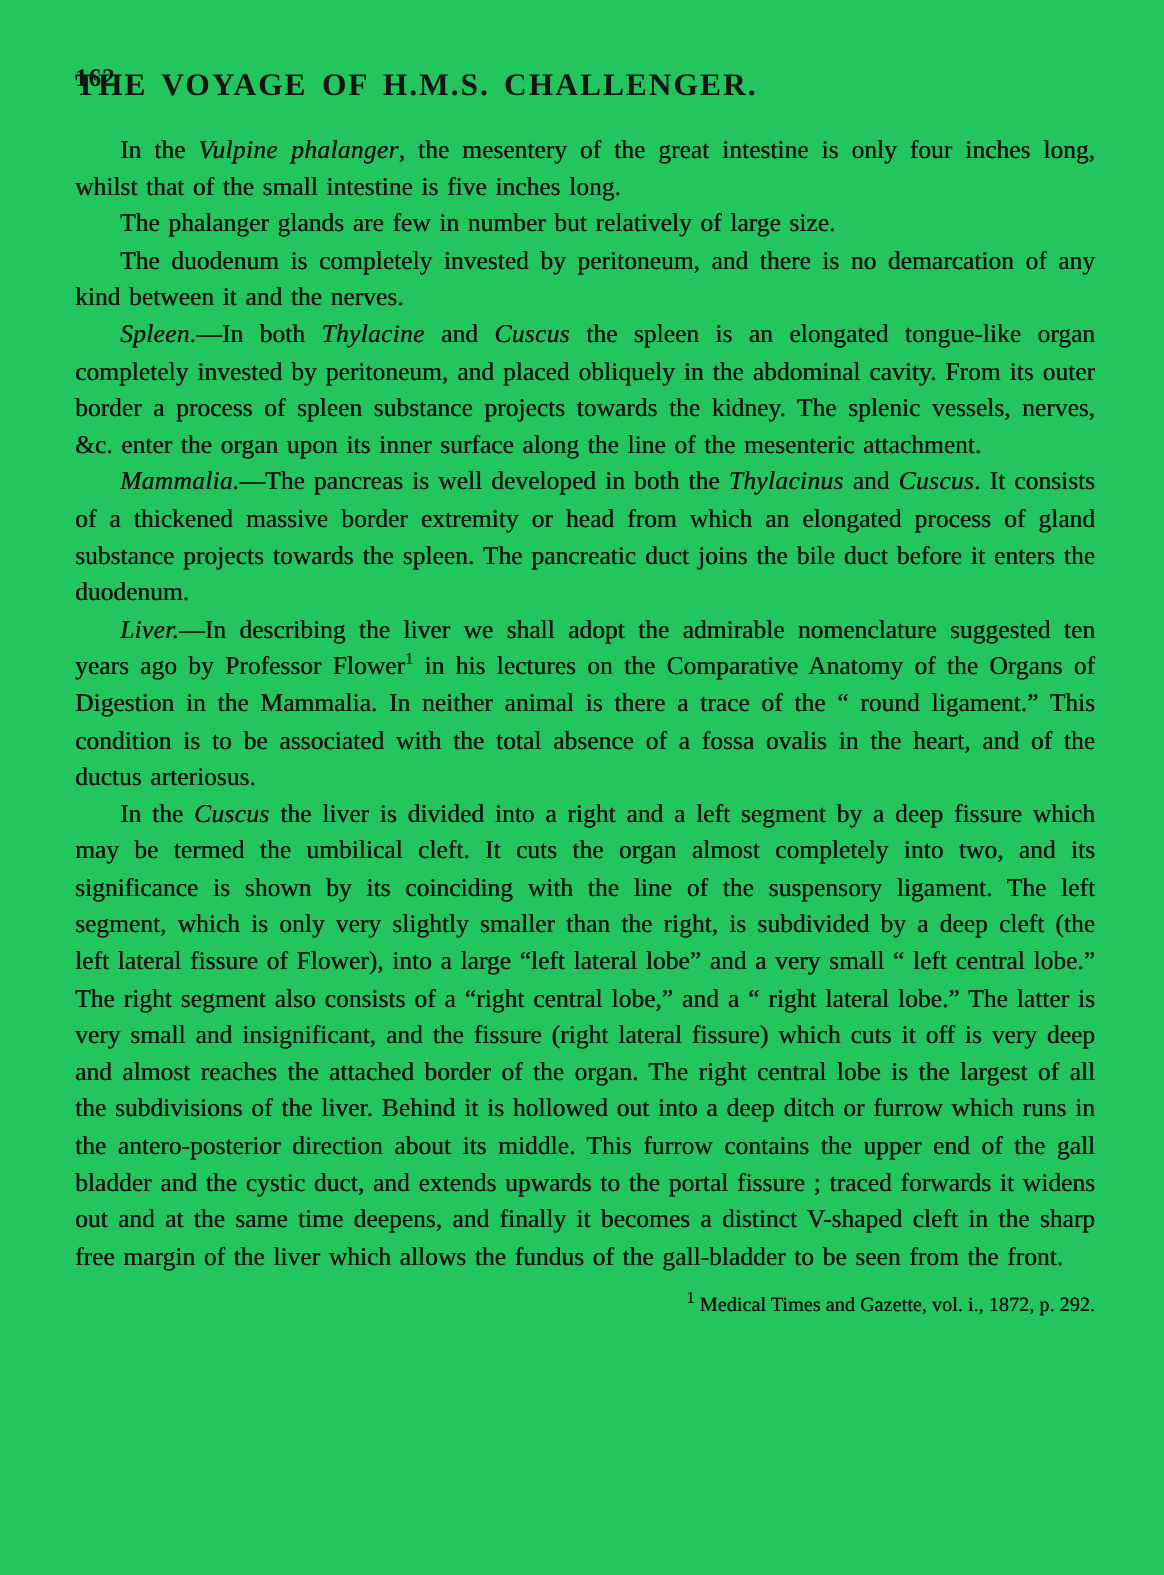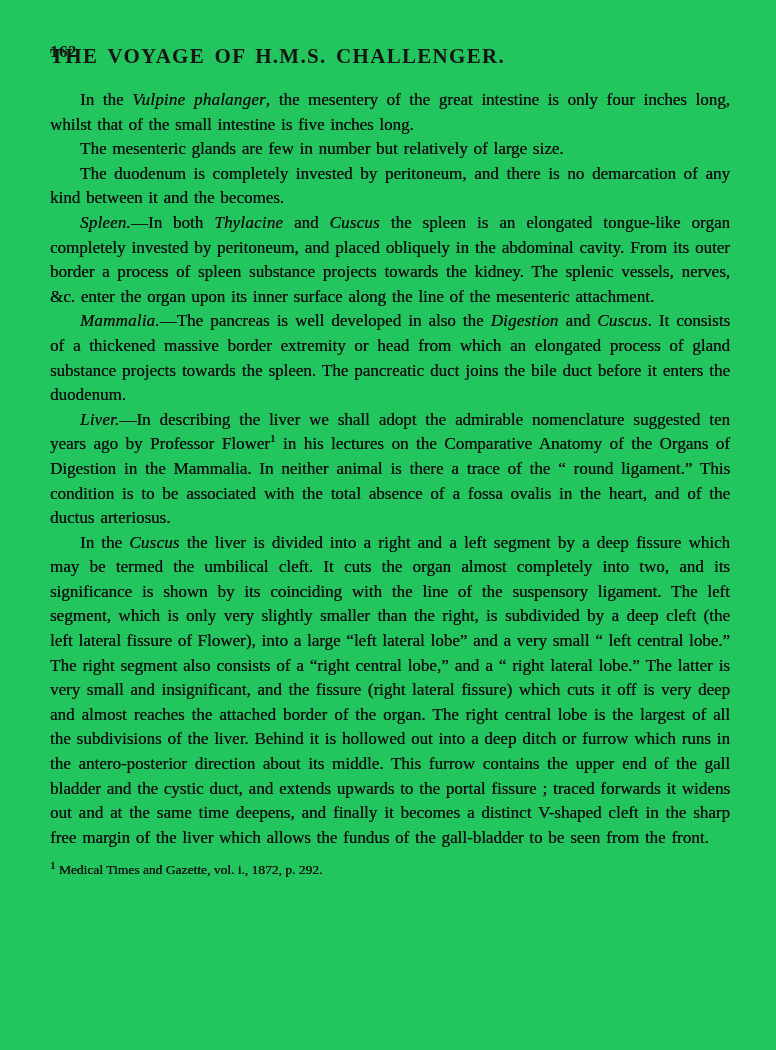--- a/index.html
+++ b/index.html
@@ -53,47 +53,47 @@
     letter-spacing: 0.2px;
     font-family: Liberation Serif, serif;
   }
   sup {
     font-size: 11px;
     line-height: 0;
     vertical-align: super;
   }
   .footnote {
     margin-top: 12px;
-    text-align: left;
+    text-align: right;
     font-size: 13.5px;
     text-shadow: 0.2px 0 0 currentColor;
   }
 </style>
 </head>
 <body>
 
 <div class="page">
 
   <div class="page-header">
     <span class="page-number">162</span>
     <span class="running-title">THE VOYAGE OF H.M.S. CHALLENGER.</span>
   </div>
 
   <div class="page-body">
 
     <p><span>In the </span><i>Vulpine phalanger</i><span>, the mesentery of the great intestine is only four inches long, whilst that of the small intestine is five inches long.</span></p>
 
-    <p><span>The mesenteric glands are few in number but relatively of large size.</span></p>
+    <p><span>The phalanger glands are few in number but relatively of large size.</span></p>
 
 
-    <p><span>The duodenum is completely invested by peritoneum, and there is no demarcation of any kind between it and the becomes.</span></p>
+    <p><span>The duodenum is completely invested by peritoneum, and there is no demarcation of any kind between it and the nerves.</span></p>
 
     <p><i>Spleen.</i><span>—In both </span><i>Thylacine</i><span> and </span><i>Cuscus</i><span> the spleen is an elongated tongue-like organ completely invested by peritoneum, and placed obliquely in the abdominal cavity.  From its outer border a process of spleen substance projects towards the kidney.  The splenic vessels, nerves, &amp;c. enter the organ upon its inner surface along the line of the mesenteric attachment.</span></p>
 
-    <p><i>Mammalia.</i><span>—The pancreas is well developed in also the </span><i>Digestion</i><span> and </span><i>Cuscus</i><span>.  It consists of a thickened massive border extremity or head from which an elongated process of gland substance projects towards the spleen.  The pancreatic duct joins the bile duct before it enters the duodenum.</span></p>
+    <p><i>Mammalia.</i><span>—The pancreas is well developed in both the </span><i>Thylacinus</i><span> and </span><i>Cuscus</i><span>.  It consists of a thickened massive border extremity or head from which an elongated process of gland substance projects towards the spleen.  The pancreatic duct joins the bile duct before it enters the duodenum.</span></p>
 
     <p><i>Liver.</i><span>—In describing the liver we shall adopt the admirable nomenclature suggested ten years ago by Professor Flower</span><sup>1</sup><span> in his lectures on the Comparative Anatomy of the Organs of Digestion in the Mammalia.  In neither animal is there a trace of the “ round ligament.”  This condition is to be associated with the total absence of a fossa ovalis in the heart, and of the ductus arteriosus.</span></p>
 
     <p><span>In the </span><i>Cuscus</i><span> the liver is divided into a right and a left segment by a deep fissure which may be termed the umbilical cleft.  It cuts the organ almost completely into two, and its significance is shown by its coinciding with the line of the suspensory ligament.  The left segment, which is only very slightly smaller than the right, is subdivided by a deep cleft (the left lateral fissure of Flower), into a large “left lateral lobe” and a very small “ left central lobe.”  The right segment also consists of a “right central lobe,” and a “ right lateral lobe.”  The latter is very small and insignificant, and the fissure (right lateral fissure) which cuts it off is very deep and almost reaches the attached border of the organ.  The right central lobe is the largest of all the subdivisions of the liver.  Behind it is hollowed out into a deep ditch or furrow which runs in the antero-posterior direction about its middle.  This furrow contains the upper end of the gall bladder and the cystic duct, and extends upwards to the portal fissure ; traced forwards it widens out and at the same time deepens, and finally it becomes a distinct V-shaped cleft in the sharp free margin of the liver which allows the fundus of the gall-bladder to be seen from the front.</span></p>
 
 
   </div>
 
   <div class="footnote"><sup>1</sup> <span>Medical Times and Gazette, vol. i., 1872, p. 292.</span></div>
 

